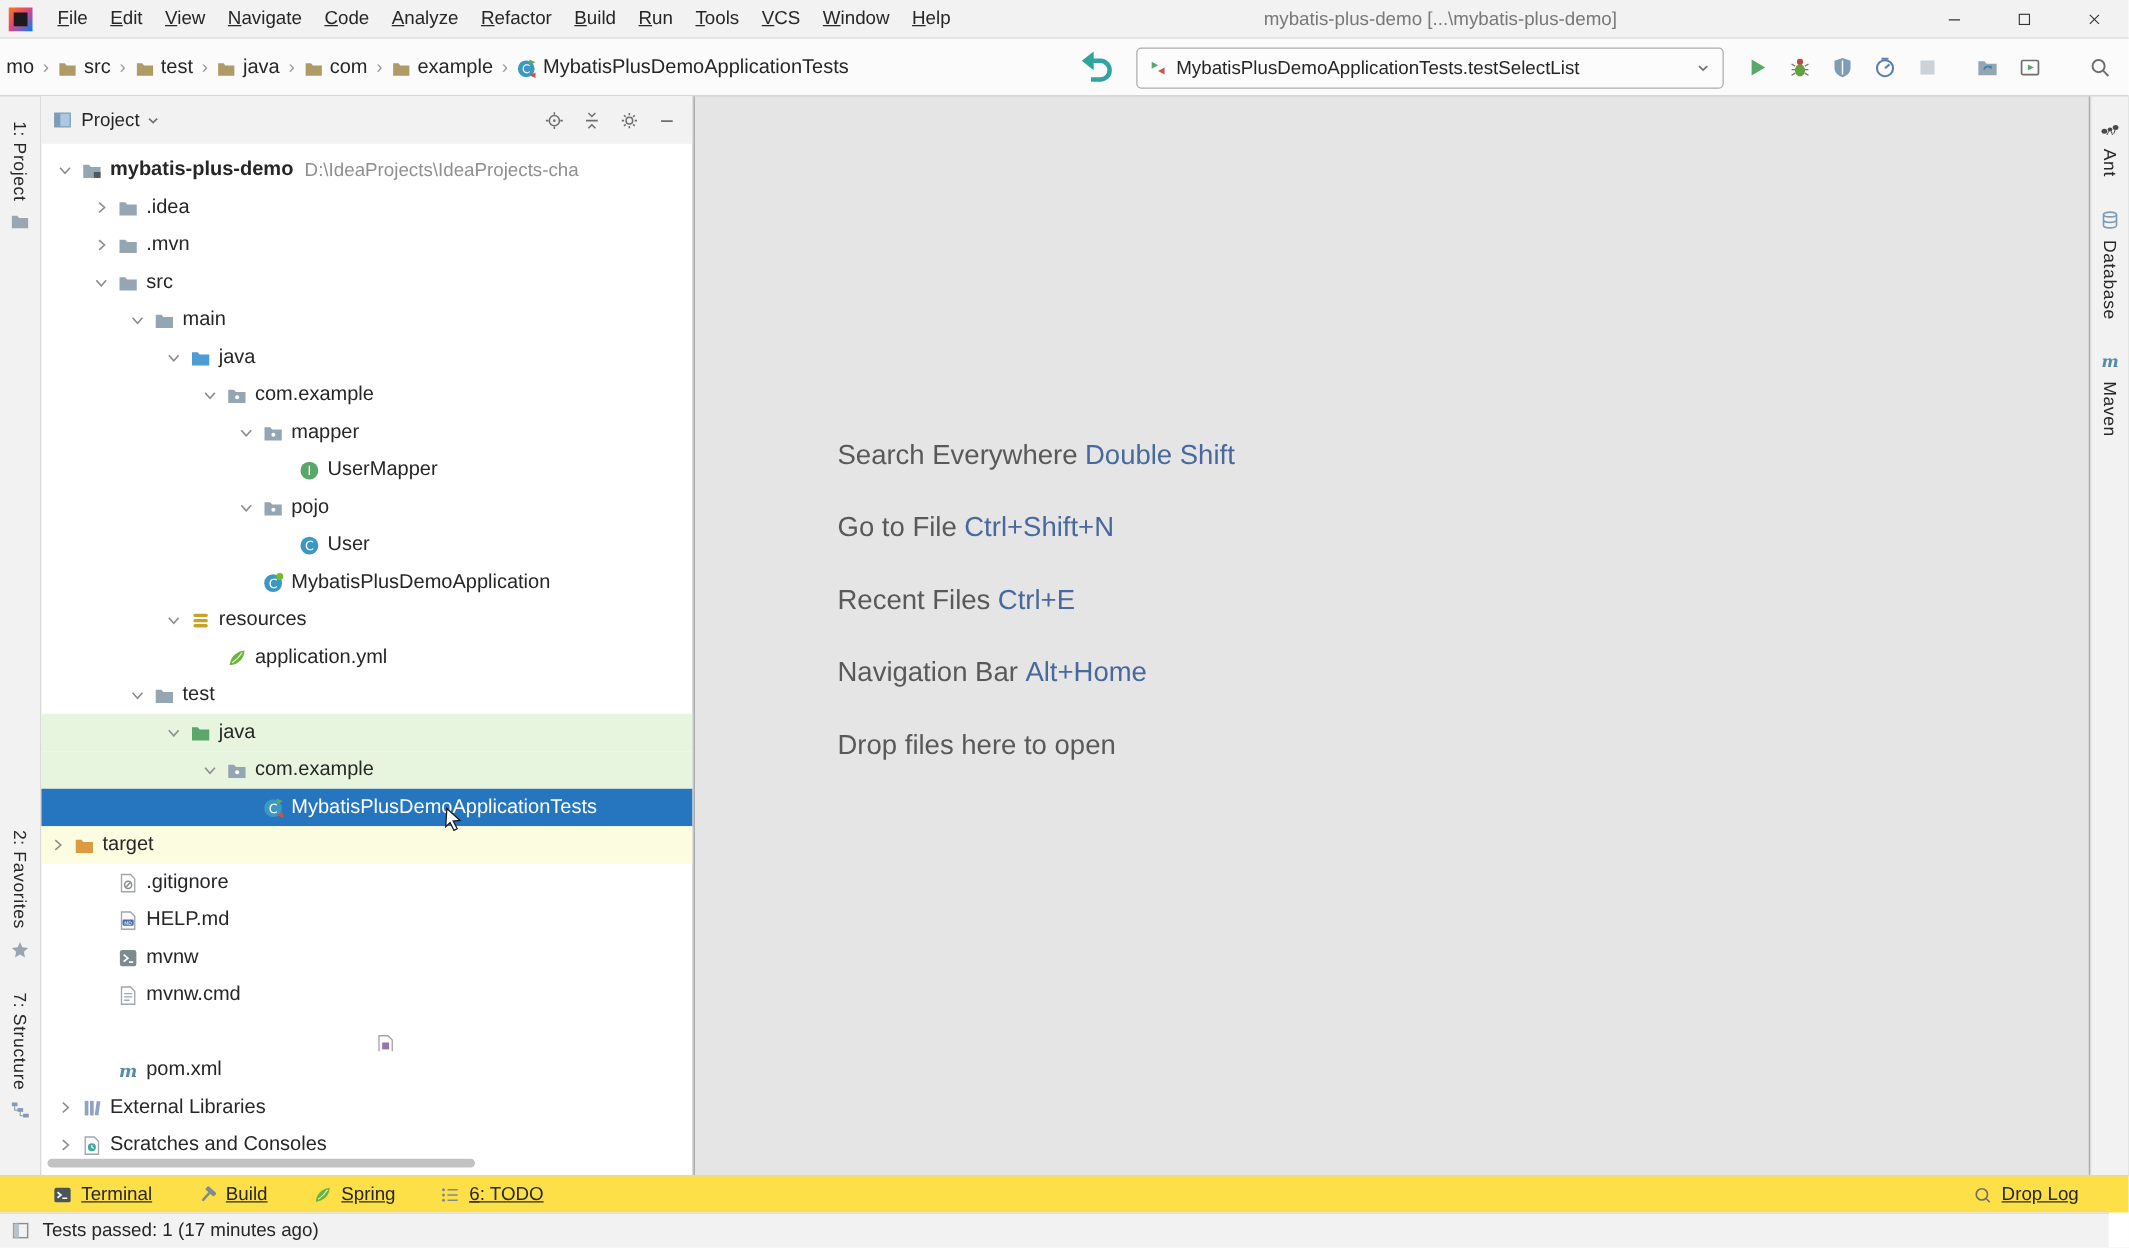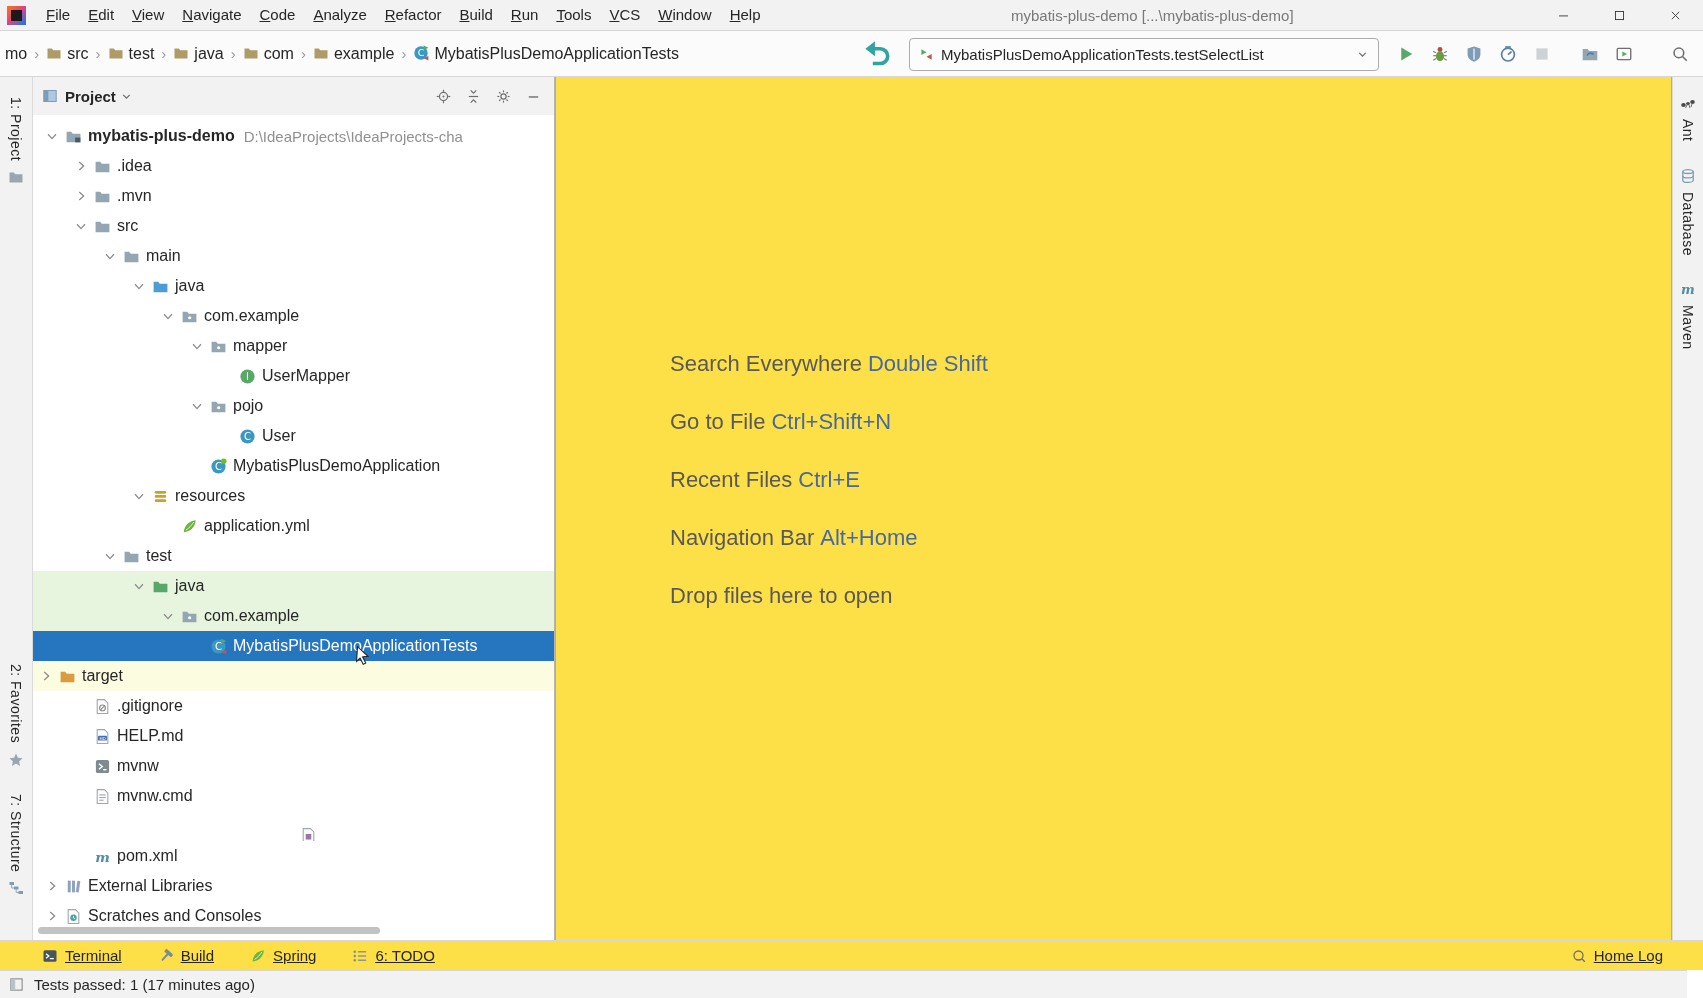--- a/index.html
+++ b/index.html
@@ -20,21 +20,21 @@
   .menu-item{padding:0 9px;font-size:15px;line-height:30px;cursor:default;}
   .win-title{flex:1;text-align:center;color:#787878;font-size:15px;white-space:nowrap;overflow:hidden;padding:0 20px;}
   .win-controls{display:flex;height:100%;}
   .win-btn{width:56px;height:100%;display:flex;align-items:center;justify-content:center;}
   .win-btn svg{width:13px;height:13px;}
 
   
   .navbar{position:absolute;top:31px;left:0;right:0;height:46px;background:#FBFBFB;
           border-bottom:1px solid #D6D6D6;display:flex;align-items:center;padding-right:6px;}
   .breadcrumbs{display:flex;align-items:center;font-size:16px;white-space:nowrap;overflow:hidden;flex:1;padding-left:2px;}
-  .crumb{display:flex;align-items:flex-start;gap:5px;padding:2px 3px;}
+  .crumb{display:flex;align-items:flex-end;gap:5px;padding:2px 3px;}
   .crumb .icon{width:16px;height:16px;}
   .crumb-sep{color:#9A9A9A;margin:0 4px;font-size:15px;}
   .nav-right{display:flex;align-items:flex-end;margin-left:auto;}
   .tb-btn{width:34px;height:34px;display:flex;align-items:center;justify-content:center;}
   .tb-btn .icon{width:18px;height:18px;}
   .tb-btn.undo{margin-right:16px;}
   .tb-btn.gap-left{margin-left:14px;}
   .tb-btn.far-gap{margin-left:22px;}
   .run-config{display:flex;align-items:center;gap:7px;height:33px;width:470px;
               border:1px solid #ACACAC;border-radius:4px;background:#FCFCFC;
@@ -54,42 +54,42 @@
   #stripe-left-bottom{margin-top:auto;margin-bottom:18px;}
   #stripe-right-group{margin-top:18px;}
   .stripe-btn{display:flex;flex-direction:column;align-items:center;gap:8px;margin-bottom:26px;cursor:default;}
   .stripe-btn .icon{width:16px;height:16px;}
   .vlabel{writing-mode:vertical-rl;text-orientation:mixed;font-size:14px;color:#262626;letter-spacing:0.5px;white-space:nowrap;}
 
   
   .project-panel{position:absolute;left:33px;top:0;bottom:0;width:522px;background:#fff;
                  border-right:1px solid #B5B5B5;overflow:hidden;}
   .panel-header{height:38px;background:#F2F2F2;display:flex;align-items:center;padding:0 6px 0 9px;}
-  .ph-title{font-size:15px;margin:0 4px 0 7px;font-weight:bold;}
+  .ph-title{font-size:15px;margin:0 4px 0 7px;}
   .ph-caret{width:13px;height:13px;}
   .ph-spacer{flex:1;}
   .ph-buttons{display:flex;align-items:center;}
   .ph-btn{width:30px;height:30px;display:flex;align-items:center;justify-content:center;}
   .ph-btn .icon{width:15px;height:15px;}
   .tree{padding-top:6px;}
   .tree-row{height:30px;display:flex;align-items:center;white-space:nowrap;overflow:hidden;cursor:default;}
   .chev{width:26px;height:16px;display:inline-flex;align-items:center;justify-content:center;flex:none;}
   .chev svg{width:14px;height:14px;}
   .tree-ic{margin-right:6px;}
   .tree-label{font-size:16px;}
   .tree-label.bold{font-weight:bold;}
   .tree-suffix{font-size:15px;color:#909090;margin-left:9px;}
   .row-selected{background:#2675BF;}
   .row-selected .tree-label{color:#FFFFFF;}
   .row-green{background:#E7F5DE;}
   .row-yellow{background:#FBFCE0;}
   .h-scroll{position:absolute;left:5px;bottom:6px;width:342px;height:7px;background:#C2C2C2;border-radius:4px;}
 
   
-  .editor{position:absolute;left:556px;right:32px;top:0;bottom:0;background:#fde047;}
+  .editor{position:absolute;left:556px;right:32px;top:0;bottom:0;background:#e5e5e5;}
   .shortcuts{padding:274px 0 0 114px;}
   .shortcut-line{font-size:22px;height:22px;margin-bottom:36px;color:#595959;}
   .sc-keys{color:#47699E;margin-left:6px;}
 
   
   .bottom-toolbar{position:absolute;left:0;right:0;top:940px;height:30px;background:#fde047;
                   border-top:1px solid #D6D6D6;display:flex;align-items:center;padding-left:42px;text-decoration:underline;}
   .bottom-tools{display:flex;align-items:center;gap:36px;}
   .tool-item{display:flex;align-items:center;gap:7px;font-size:15px;cursor:default;}
   .tool-item .icon{width:16px;height:16px;}
@@ -865,21 +865,21 @@
           <span><u>6</u>: TODO</span>
         </div>
       </div>
     <div class="tool-item event-log">
       <span class="icon">
           <svg viewBox="0 0 16 16">
             <circle cx="7.5" cy="7.5" r="4.5" fill="none" stroke="#6E6E6E" stroke-width="1.3"></circle>
             <line x1="10.8" y1="10.8" x2="13.8" y2="13.8" stroke="#6E6E6E" stroke-width="1.3"></line>
           </svg>
         </span>
-      <span>Home Log</span>
+      <span>Drop Log</span>
     </div>
   </div>
 
   <div class="status-bar">
     <span class="icon sb-icon">
         <svg viewBox="0 0 16 16">
           <rect x="2" y="2" width="12" height="12" fill="none" stroke="#8C8C8C" stroke-width="1.2"></rect>
           <rect x="2" y="2" width="4.6" height="12" fill="#B9C2C9"></rect>
         </svg>
       </span>

